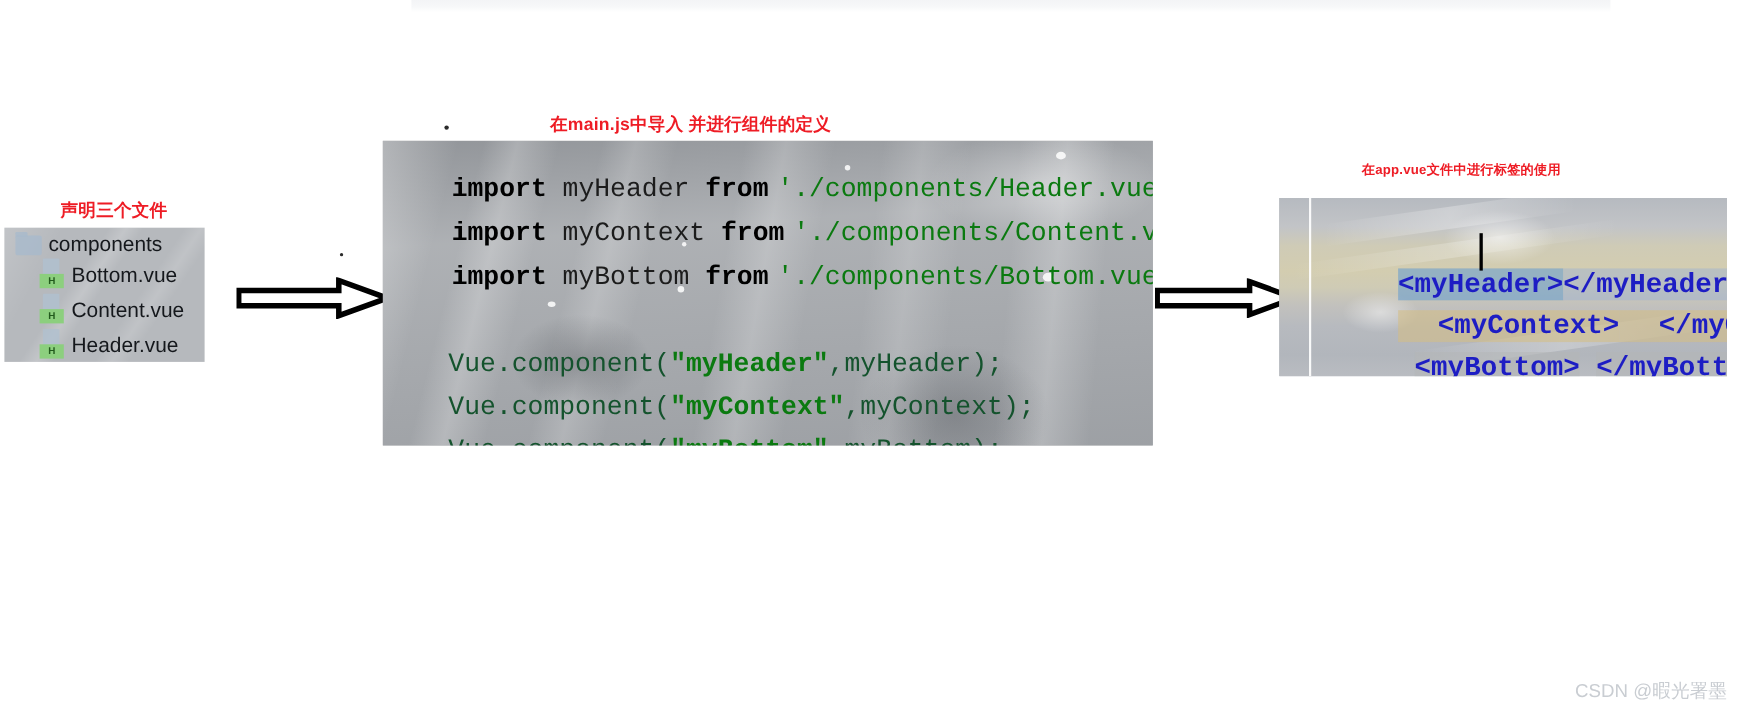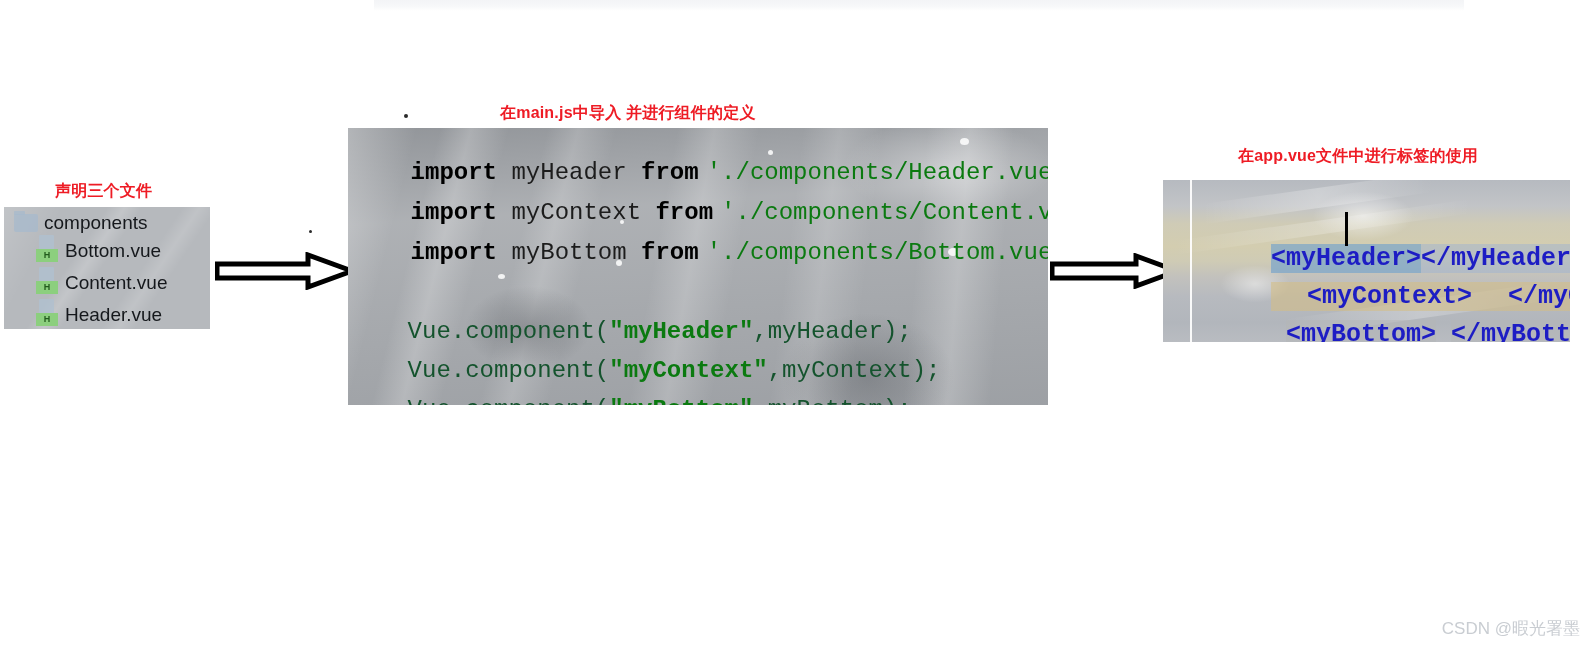--- a/index.html
+++ b/index.html
@@ -28,21 +28,21 @@
     color: #ee1c25;
     font-weight: bold;
     font-family: "Liberation Sans", sans-serif;
     white-space: nowrap;
     letter-spacing: 0.2px;
   }
 
   
   #file-tree-panel {
     position: absolute;
-    left: 4px; top: 207px; width: 206px; height: 122px;
+    left: 4px; top: 207px; width: 182px; height: 122px;
     background:
       linear-gradient(118deg, rgba(255,255,255,0.16) 0%, rgba(255,255,255,0) 22%),
       linear-gradient(124deg, rgba(255,255,255,0) 36%, rgba(255,255,255,0.18) 42%, rgba(255,255,255,0) 48%),
       linear-gradient(124deg, rgba(255,255,255,0) 62%, rgba(255,255,255,0.14) 68%, rgba(255,255,255,0) 74%),
       #b6b9bd;
     overflow: hidden;
   }
   .tree-row {
     position: absolute;
     display: flex;
@@ -215,21 +215,21 @@
   
   .dot {
     position: absolute;
     background: #2b2b2b;
     border-radius: 50%;
   }
 
   
   #watermark {
     position: absolute;
-    right: 4px; bottom: 8px;
+    right: 14px; bottom: 8px;
     color: #c9cdd2;
     font-size: 17px;
     font-family: "Liberation Sans", sans-serif;
     white-space: nowrap;
   }
 </style>
 </head>
 <body>
 
 <div id="top-band"></div>
@@ -307,21 +307,21 @@
 
   <div class="code-line" id="cl5">
     <span class="plain">Vue.component(</span><span class="quote">"</span><span class="sgreen">myBottom</span><span class="quote">"</span><span class="plain">,myBottom);</span>
   </div>
 </div>
 
 <svg class="arrow" style="left:1050px; top:253px;" width="130" height="36" viewBox="0 0 130 36">
   <polygon points="2,11 86,11 86,3 127,18 86,33 86,25 2,25" fill="#ffffff" stroke="#000000" stroke-width="5" stroke-linejoin="miter"></polygon>
 </svg>
 
-<div class="caption" id="caption-right" style="left:1238px; top:146px; font-size:16px;">在app.vue文件中进行标签的使用</div>
+<div class="caption" id="caption-right" style="left:1238px; top:146px; font-size:12px;">在app.vue文件中进行标签的使用</div>
 
 <div id="app-vue-panel">
   <div class="bg"></div>
   <span class="fiber" style="left:40px;  top:8px;  width:230px; height:20px; opacity:.5;"></span>
   <span class="fiber" style="left:10px;  top:40px; width:300px; height:14px; opacity:.4;"></span>
   <span class="fiber" style="left:120px; top:120px;width:280px; height:18px; opacity:.45;"></span>
   <div id="panel-gutter-line"></div>
 
   <div class="tag-line" id="tag0">
     <span class="hl-blue">&lt;myHeader&gt;</span><span class="hl-bluel">&lt;/myHeader&gt;</span>

